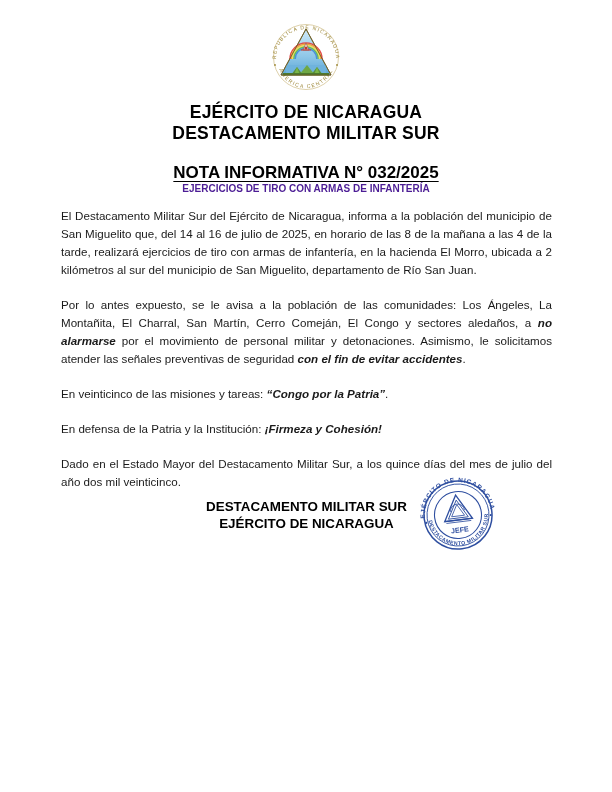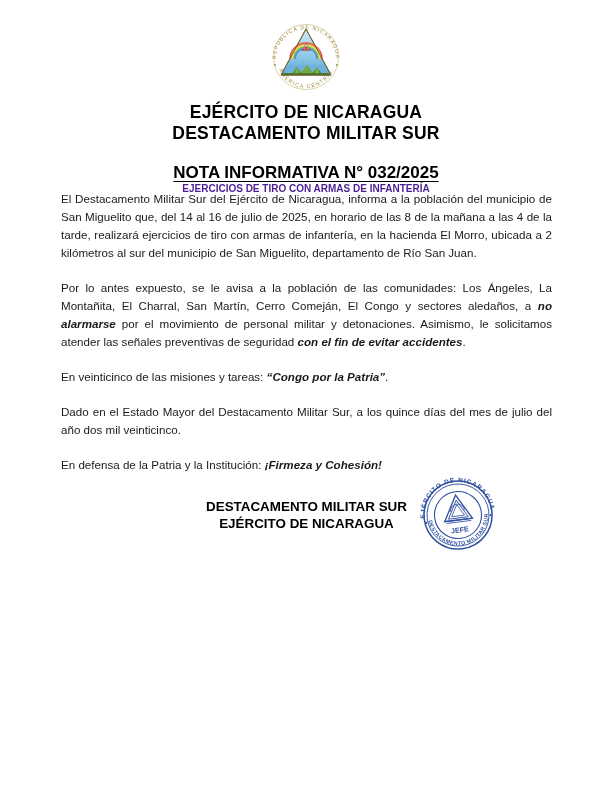--- a/index.html
+++ b/index.html
@@ -65,21 +65,21 @@
   }
   .subject {
     font-size: 10px;
     font-weight: bold;
     color: #4c1d95;
   }
 
   
   .body-block {
     position: absolute;
-    top: 190px;
+    top: 207px;
     left: 61px;
     width: 491px;
   }
   p.para {
     margin: 0 0 17px 0;
     font-size: 11.6px;
     line-height: 18px;
     text-align: justify;
     color: #1a1a1a;
   }
@@ -179,23 +179,23 @@
   </div>
 
   <div class="body-block">
 
     <p class="para">El Destacamento Militar Sur del Ejército de Nicaragua, informa a la población del municipio de San Miguelito que, del 14 al 16 de julio de 2025, en horario de las 8 de la mañana a las 4 de la tarde, realizará ejercicios de tiro con armas de infantería, en la hacienda El Morro, ubicada a 2 kilómetros al sur del municipio de San Miguelito, departamento de Río San Juan.</p>
 
     <p class="para"><span>Por lo antes expuesto, se le avisa a la población de las comunidades: Los Ángeles, La Montañita, El Charral, San Martín, Cerro Comeján, El Congo y sectores aledaños, a </span><span class="bi">no alarmarse</span><span> por el movimiento de personal militar y detonaciones. Asimismo, le solicitamos atender las señales preventivas de seguridad </span><span class="bi">con el fin de evitar accidentes</span><span>.</span></p>
 
     <p class="para loose"><span>En veinticinco de las misiones y tareas: </span><span class="bi">“Congo por la Patria”</span><span>.</span></p>
 
+    <p class="para loose"><span>En defensa de la Patria y la Institución: </span><span class="bi">¡Firmeza y Cohesión!</span></p>
+
     <p class="para">Dado en el Estado Mayor del Destacamento Militar Sur, a los quince días del mes de julio del año dos mil veinticinco.</p>
-
-    <p class="para loose"><span>En defensa de la Patria y la Institución: </span><span class="bi">¡Firmeza y Cohesión!</span></p>
   </div>
 
   <div class="signature">
     <div class="sig-text">DESTACAMENTO MILITAR SUR
 EJÉRCITO DE NICARAGUA</div>
 
     <svg class="seal" viewBox="0 0 86 86">
       <defs>
         <path id="sealTop" d="M 10,43 A 33,33 0 0 1 76,43"></path>
         <path id="sealBot" d="M 13,43 A 30,30 0 0 0 73,43"></path>

